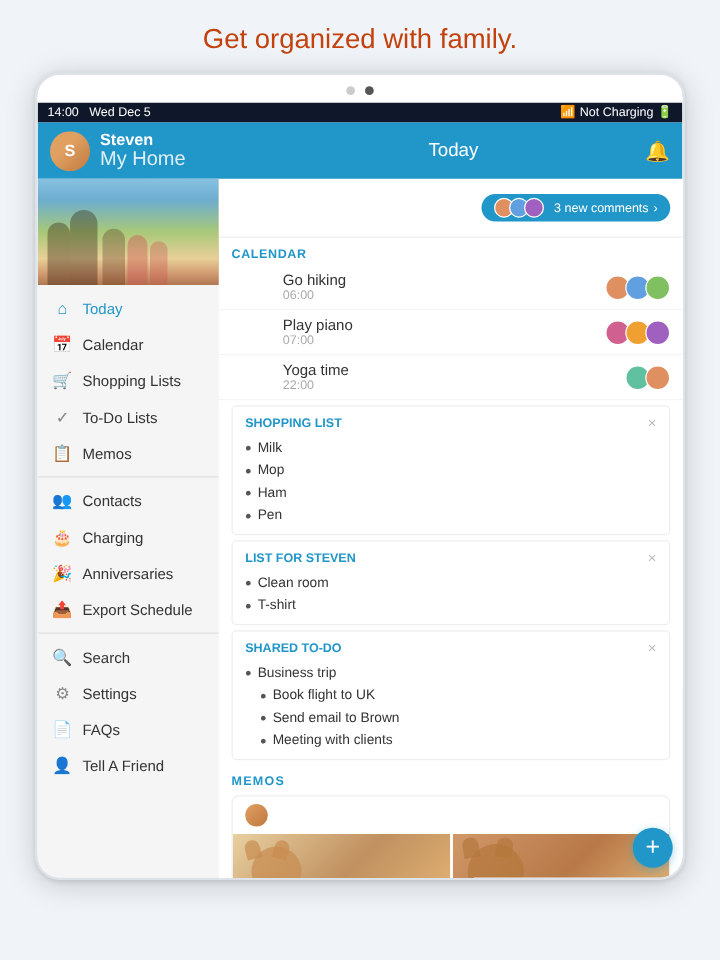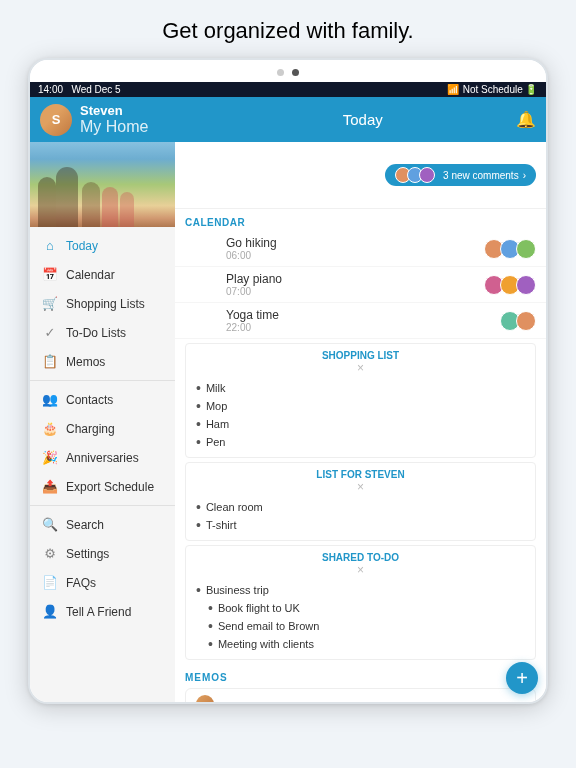--- a/index.html
+++ b/index.html
@@ -8,21 +8,21 @@
       height: 768px;
       background: #f0f4f8;
       font-family: -apple-system, 'Helvetica Neue', Arial, sans-serif;
       overflow: hidden;
       display: flex;
       flex-direction: column;
       align-items: center;
     }
 
     .page-title {
-      color: #000000;
+      color: #c2410c;
       font-size: 22px;
       font-weight: 400;
       text-align: center;
       padding: 18px 0 14px 0;
     }
 
     .tablet-wrapper {
       width: 520px;
       background: #fff;
       border-radius: 20px;
@@ -147,21 +147,21 @@
     .content {
       flex: 1;
       background: #fff;
       overflow-y: auto;
       padding: 0;
     }
 
     .notification-banner {
       background: #fff;
       border-bottom: 1px solid #f0f0f0;
-      padding: 22px 10px;
+      padding: 12px 10px;
       display: flex;
       justify-content: flex-end;
     }
     .notification-pill {
       background: #2196c9;
       color: #fff;
       font-size: 10px;
       border-radius: 12px;
       padding: 3px 10px;
       display: flex;
@@ -205,21 +205,20 @@
       background: #fff;
       border: 1px solid #eee;
       border-radius: 4px;
       padding: 6px 10px;
     }
     .list-section-header {
       display: flex;
       align-items: center;
       justify-content: space-between;
       margin-bottom: 4px;
-      flex-direction: column;
     }
     .list-label { color: #2196c9; font-size: 10px; font-weight: 600; text-transform: uppercase; }
     .list-close { color: #bbb; font-size: 12px; cursor: pointer; }
     .list-item-row { font-size: 11px; color: #333; padding: 2px 0; display: flex; align-items: center; gap: 5px; }
     .bullet { color: #555; font-size: 14px; line-height: 1; }
 
     .memo-section-label {
       color: #2196c9;
       font-size: 10px;
       font-weight: 700;
@@ -291,21 +290,21 @@
 
   <div class="app-container">
 
     <div class="status-bar">
       <span>
         <span>14:00</span>
         &nbsp;
         <span>Wed Dec 5</span>
       </span>
       <span>
-        📶 <span>Not Schedule</span> 🔋
+        📶 <span>Not Charging</span> 🔋
       </span>
     </div>
 
     <div class="header">
       <div class="avatar">
         <div class="avatar-img">S</div>
       </div>
       <div class="header-user">
         <div class="name">Steven</div>
         <div class="home">My Home</div>

